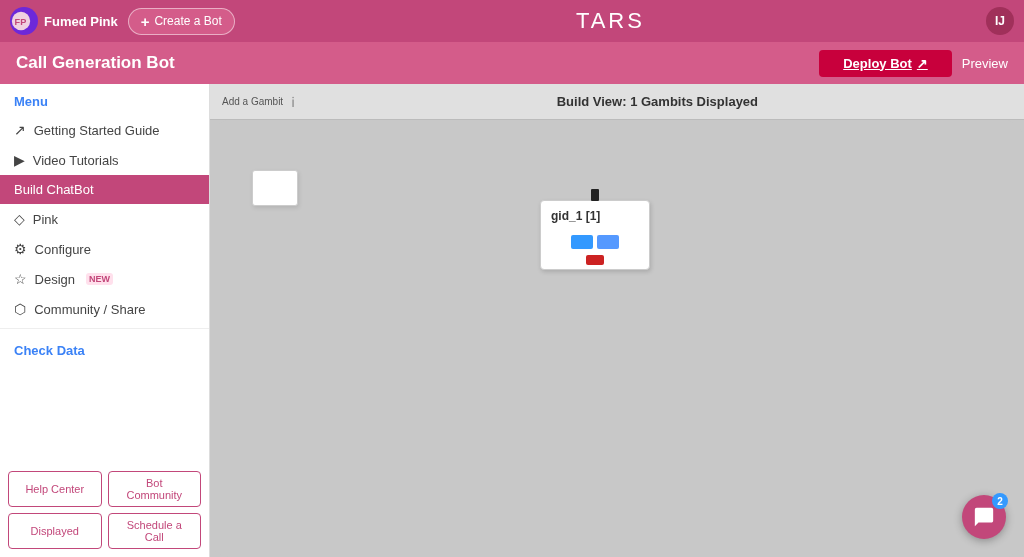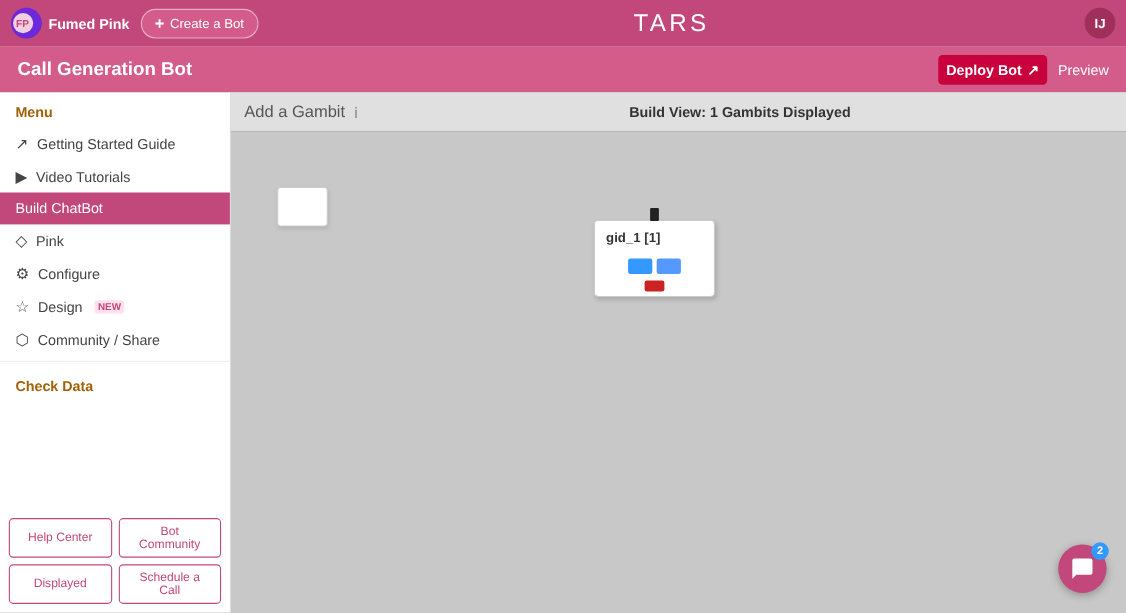--- a/index.html
+++ b/index.html
@@ -26,50 +26,50 @@
       width: 28px; height: 28px; border-radius: 50%; background: #a0305a; color: white; display: flex; align-items: center; justify-content: center; font-size: 12px; font-weight: 700;
     }
 
     
     .page-header {
       display: flex; align-items: center; justify-content: space-between; background: #d45c8a; height: 42px; padding: 0 16px;
     }
     .page-header-title { color: white; font-size: 17px; font-weight: 700; }
     .page-header-actions { display: flex; align-items: center; gap: 10px; }
     .deploy-btn {
-      background: #c8003c; color: white; border: none; border-radius: 4px; padding: 6px 7px; font-size: 13px; font-weight: 600; cursor: pointer; display: flex; align-items: center; gap: 5px;
+      background: #c8003c; color: white; border: none; border-radius: 4px; padding: 6px 24px; font-size: 13px; font-weight: 600; cursor: pointer; display: flex; align-items: center; gap: 5px; text-decoration: underline;
     }
     .preview-link { color: white; font-size: 13px; text-decoration: none; cursor: pointer; }
 
     
     .main-layout { display: flex; height: calc(557px - 84px); }
 
     
     .sidebar { width: 210px; background: white; display: flex; flex-direction: column; border-right: 1px solid #ddd; flex-shrink: 0; }
-    .sidebar-section-label { font-size: 13px; font-weight: 700; color: #a16207; padding: 10px 14px 6px; }
+    .sidebar-section-label { font-size: 13px; font-weight: 700; color: #3b82f6; padding: 10px 14px 6px; }
     .sidebar-item {
       display: flex; align-items: center; gap: 8px; padding: 7px 14px; color: #444; cursor: pointer; font-size: 13px;
     }
     .sidebar-item.active { background: #c2477a; color: white; }
     .sidebar-item .icon { font-size: 14px; }
     .sidebar-divider { height: 1px; background: #eee; margin: 4px 0; }
     .sidebar-footer { margin-top: auto; padding: 8px; display: flex; flex-direction: column; gap: 6px; }
     .sidebar-footer-row { display: flex; gap: 6px; }
     .sidebar-footer-btn {
       flex: 1; border: 1.5px solid #c2477a; color: #c2477a; background: white; border-radius: 4px; padding: 5px 16px; font-size: 11px; cursor: pointer; text-align: center;
     }
     .badge-new { font-size: 9px; font-weight: 700; color: #c2477a; background: #ffe0ec; border-radius: 3px; padding: 1px 3px; margin-left: 3px; }
 
     
     .canvas-area { flex: 1; display: flex; flex-direction: column; background: #c8c8c8; }
     .canvas-toolbar {
       display: flex; align-items: center; gap: 8px; padding: 8px 12px; background: #e0e0e0; border-bottom: 1px solid #bbb;
     }
     .add-gambit-btn {
-      display: flex; align-items: center; gap: 5px; color: #555; font-size: 15px; cursor: pointer; background: none; border: none;
+      display: flex; align-items: center; gap: 5px; color: #555; font-size: 10px; cursor: pointer; background: none; border: none;
     }
     .canvas-info-text { flex: 1; text-align: center; color: #333; font-size: 13px; font-weight: 600; }
     .canvas { flex: 1; position: relative; overflow: hidden; background: #c8c8c8; border-radius: 20px; }
 
     
     .gambit-node {
       position: absolute; background: white; border: 1.5px solid #ccc; border-radius: 4px; width: 110px;
       box-shadow: 1px 2px 4px rgba(0,0,0,0.15);
     }
     .gambit-node-header {

